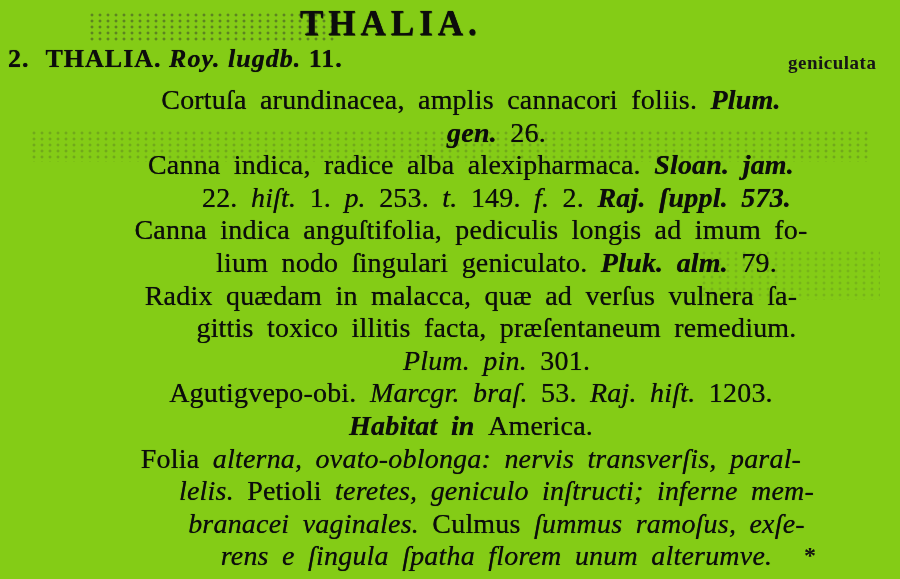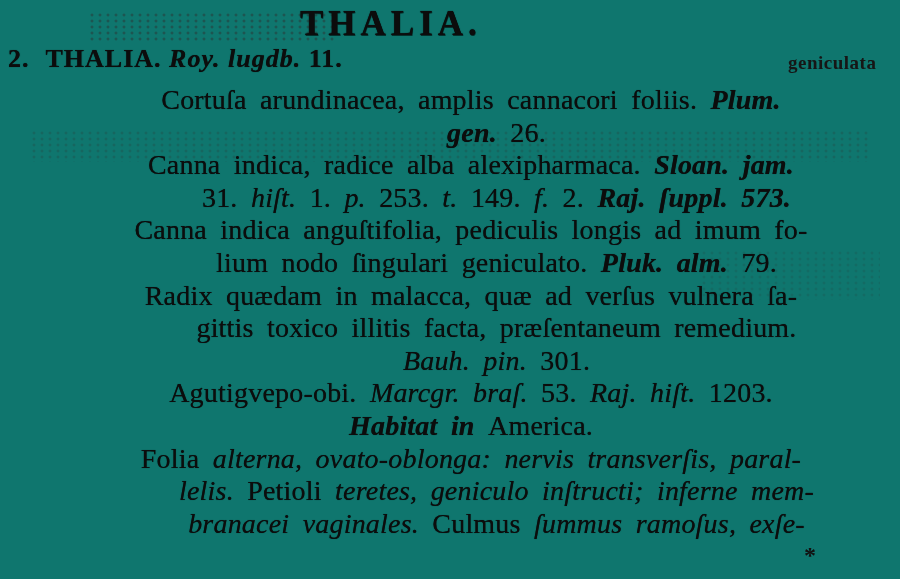--- a/index.html
+++ b/index.html
@@ -6,21 +6,21 @@
     margin: 0;
     padding: 0;
     width: 900px;
     height: 579px;
     overflow: hidden;
     background: #ffffff;
   }
   .page {
     position: absolute;
     inset: 0;
-    background: #0f766e;
+    background: #84cc16;
     font-family: "Liberation Serif", "DejaVu Serif", serif;
     color: #0c0c0c;
   }
   .running-title {
     position: absolute;
     top: 4px;
     left: 300px;
     font-size: 35px;
     font-weight: bold;
     letter-spacing: 5px;
@@ -103,28 +103,29 @@
   <div class="entry-heading">
     <span class="entry-number">2.</span><span><span class="s-b">THALIA. </span><span class="s-bi">Roy. lugdb. </span><span class="s-b">11.</span></span>
   </div>
 
   <div class="margin-note">geniculata</div>
 
   <div class="body-lines">
       <div class="line ind-first"><span class="s-r">Cortuſa arundinacea, amplis cannacori foliis. </span><span class="s-bi">Plum.</span></div>
       <div class="line ind-hang"><span class="s-bi">gen. </span><span class="s-r">26.</span></div>
       <div class="line ind-first"><span class="s-r">Canna indica, radice alba alexipharmaca. </span><span class="s-bi">Sloan. jam.</span></div>
-      <div class="line ind-hang"><span class="s-r">31. </span><span class="s-i">hiſt. </span><span class="s-r">1. </span><span class="s-i">p. </span><span class="s-r">253. </span><span class="s-i">t. </span><span class="s-r">149. </span><span class="s-i">f. </span><span class="s-r">2. </span><span class="s-bi">Raj. ſuppl. 573.</span></div>
+      <div class="line ind-hang"><span class="s-r">22. </span><span class="s-i">hiſt. </span><span class="s-r">1. </span><span class="s-i">p. </span><span class="s-r">253. </span><span class="s-i">t. </span><span class="s-r">149. </span><span class="s-i">f. </span><span class="s-r">2. </span><span class="s-bi">Raj. ſuppl. 573.</span></div>
       <div class="line ind-first"><span class="s-r">Canna indica anguſtifolia, pediculis longis ad imum fo-</span></div>
       <div class="line ind-hang"><span class="s-r">lium nodo ſingulari geniculato. </span><span class="s-bi">Pluk. alm. </span><span class="s-r">79.</span></div>
       <div class="line ind-first"><span class="s-r">Radix quædam in malacca, quæ ad verſus vulnera ſa-</span></div>
       <div class="line ind-hang"><span class="s-r">gittis toxico illitis facta, præſentaneum remedium.</span></div>
-      <div class="line ind-hang"><span class="s-i">Bauh. pin. </span><span class="s-r">301.</span></div>
+      <div class="line ind-hang"><span class="s-i">Plum. pin. </span><span class="s-r">301.</span></div>
       <div class="line ind-first"><span class="s-r">Agutigvepo-obi. </span><span class="s-i">Marcgr. braſ. </span><span class="s-r">53. </span><span class="s-i">Raj. hiſt. </span><span class="s-r">1203.</span></div>
       <div class="line ind-first"><span class="s-bi">Habitat in </span><span class="s-r">America.</span></div>
       <div class="line ind-first"><span class="s-r">Folia </span><span class="s-i">alterna, ovato-oblonga: nervis transverſis, paral-</span></div>
       <div class="line ind-hang"><span class="s-i">lelis. </span><span class="s-r">Petioli </span><span class="s-i">teretes, geniculo inſtructi; inferne mem-</span></div>
       <div class="line ind-hang"><span class="s-i">branacei vaginales. </span><span class="s-r">Culmus </span><span class="s-i">ſummus ramoſus, exſe-</span></div>
+      <div class="line ind-hang"><span class="s-i">rens e ſingula ſpatha florem unum alterumve.</span></div>
     </div>
 
   <div class="footer-mark">*</div>
 
 </div>
 
 </body></html>

